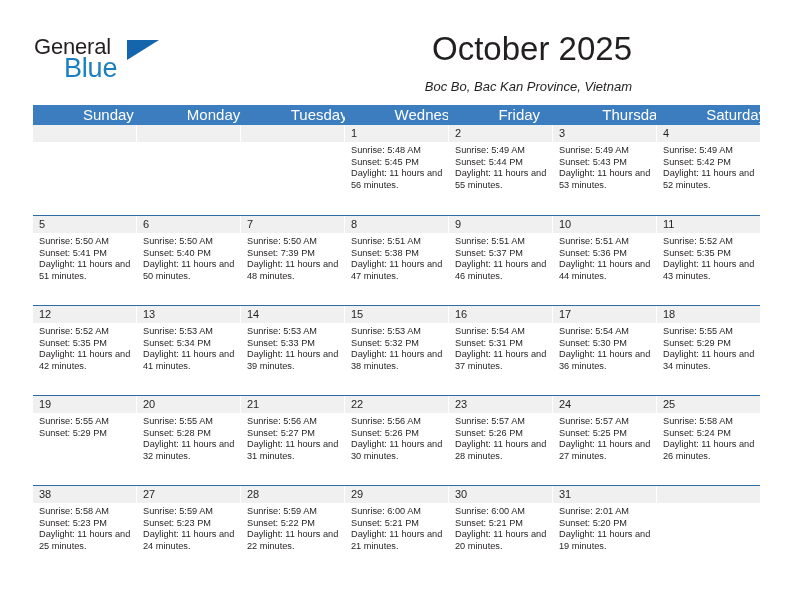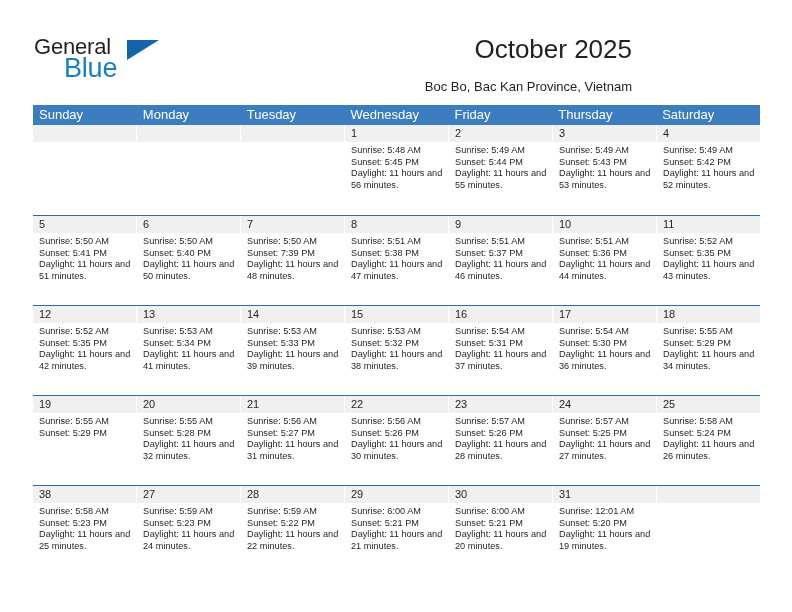--- a/index.html
+++ b/index.html
@@ -49,55 +49,57 @@
     position: absolute;
     left: 93px; top: 4px;
     width: 0; height: 0;
     border-left: 32px solid #1565ad;
     border-bottom: 20px solid transparent;
   }
 
   .title {
     position: absolute;
     right: 36px; top: 33px;
-    font-size: 26px;
+    font-size: 33px;
     color: #231f20;
     text-align: right;
     white-space: nowrap;
     line-height: 32px;
   }
   .subtitle {
     position: absolute;
     right: 36px; top: 79px;
     font-size: 13px;
     color: #231f20;
     text-align: right;
     white-space: nowrap;
     line-height: 15px;
+    font-style: italic;
   }
 
   
   .calendar {
     position: absolute;
     left: 33px; top: 105px;
     width: 727px;
   }
   .weekdays {
     display: flex;
     background: #3b7dbf;
     height: 20px;
   }
   .weekday {
     flex: 1 1 0;
     color: #ffffff;
-    font-size: 13px;
+    font-size: 15px;
     line-height: 20px;
     padding-left: 6px;
     white-space: nowrap;
     overflow: hidden;
+    margin-left: 44px;
   }
 
   .week {
     display: flex;
     height: 90px;
     border-top: 1px solid #2e6da4;
   }
   .week:first-of-type { border-top: none; }
 
   .cell {
@@ -408,21 +410,21 @@
             <div class="daynum">30</div>
             <div class="info">
               <div>Sunrise: 6:00 AM</div>
               <div>Sunset: 5:21 PM</div>
               <div class="dl">Daylight: 11 hours and 20 minutes.</div>
             </div>
           </div>
           <div class="cell">
             <div class="daynum">31</div>
             <div class="info">
-              <div>Sunrise: 12:01 AM</div>
+              <div>Sunrise: 2:01 AM</div>
               <div>Sunset: 5:20 PM</div>
               <div class="dl">Daylight: 11 hours and 19 minutes.</div>
             </div>
           </div>
           <div class="cell empty">
             <div class="daynum"></div>
           </div>
         </div>
       </div>
   </div>

